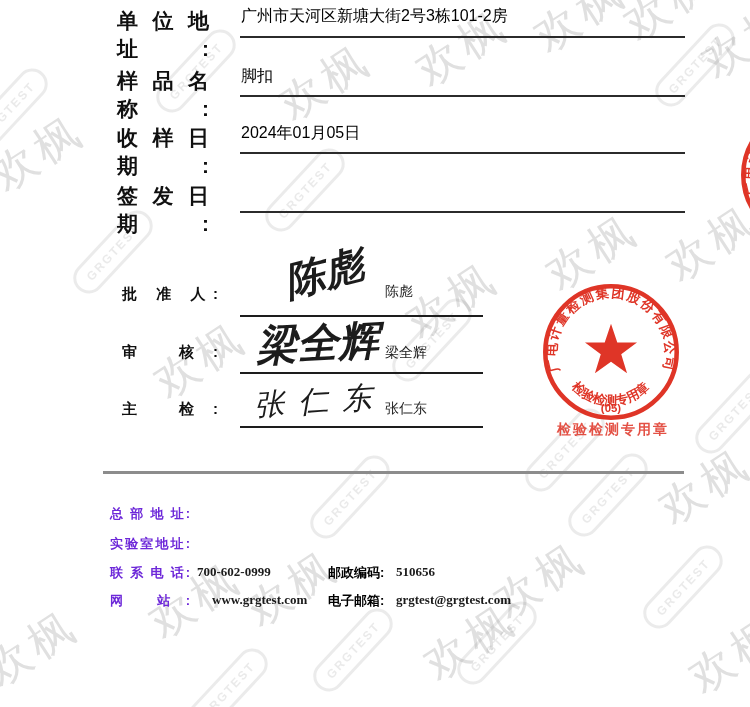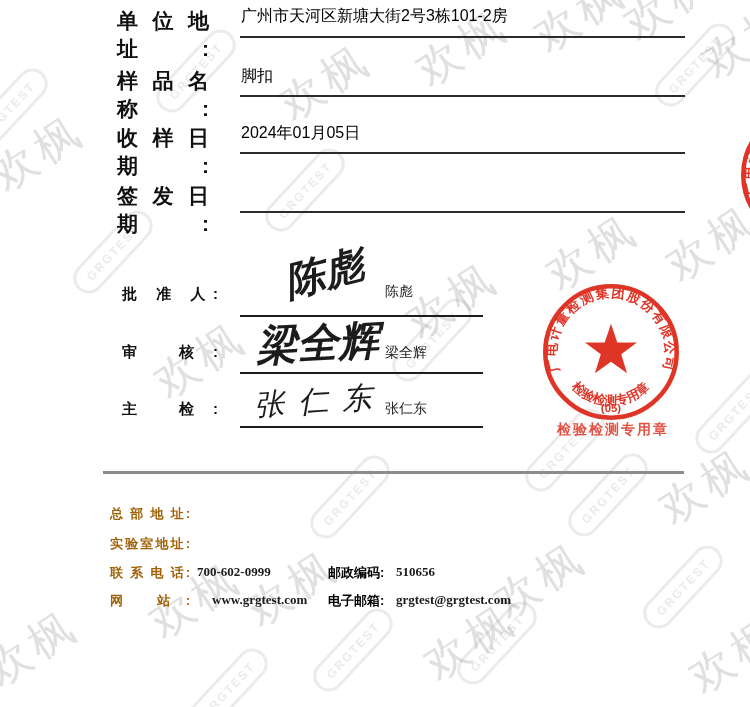--- a/index.html
+++ b/index.html
@@ -24,21 +24,21 @@
   .uline{position:absolute;left:240px;width:445px;height:2px;background:#2b2b2b;}
   .sline{position:absolute;left:240px;width:243px;height:2px;background:#1d1d1d;}
   .autograph{position:absolute;color:#1c1c1c;font-family:"Liberation Serif",serif;
          font-style:italic;white-space:nowrap;z-index:1;}
   .sig1{left:284px;top:246px;font-size:40px;font-weight:600;transform:rotate(-14deg);}
   .sig2{left:256px;top:316px;font-size:41px;font-weight:bold;transform:rotate(-3deg);}
   .sig3{left:254px;top:381px;font-size:30px;letter-spacing:14px;transform:rotate(-4deg);}
   .signame{position:absolute;left:385px;font-size:14px;color:#222;
          font-family:"Liberation Serif",serif;white-space:nowrap;}
   .sep{position:absolute;left:103px;top:471px;width:581px;height:3px;background:#8c8c8c;}
-  .flabel{position:absolute;left:110px;width:80px;font-weight:bold;font-size:13px;color:#a16207;
+  .flabel{position:absolute;left:110px;width:80px;font-weight:bold;font-size:13px;color:#6d28d9;
          text-align:justify;text-align-last:justify;}
   .flabel2{position:absolute;left:328px;font-weight:bold;font-size:13px;color:#000000;white-space:nowrap;}
   .fvalue{position:absolute;font-weight:bold;font-size:13px;color:#1b1b1b;
          font-family:"Liberation Serif",serif;white-space:nowrap;}
   
   .stamp{position:absolute;z-index:2;opacity:0.93;}
   .stamp-main{left:538px;top:279px;}
   .stamp-edge{left:736px;top:102px;}
   .stamp-caption{position:absolute;left:540px;top:421px;width:146px;z-index:2;text-align:center;
          font-weight:bold;font-size:14px;letter-spacing:2px;color:#dd2617;opacity:0.8;white-space:nowrap;}

